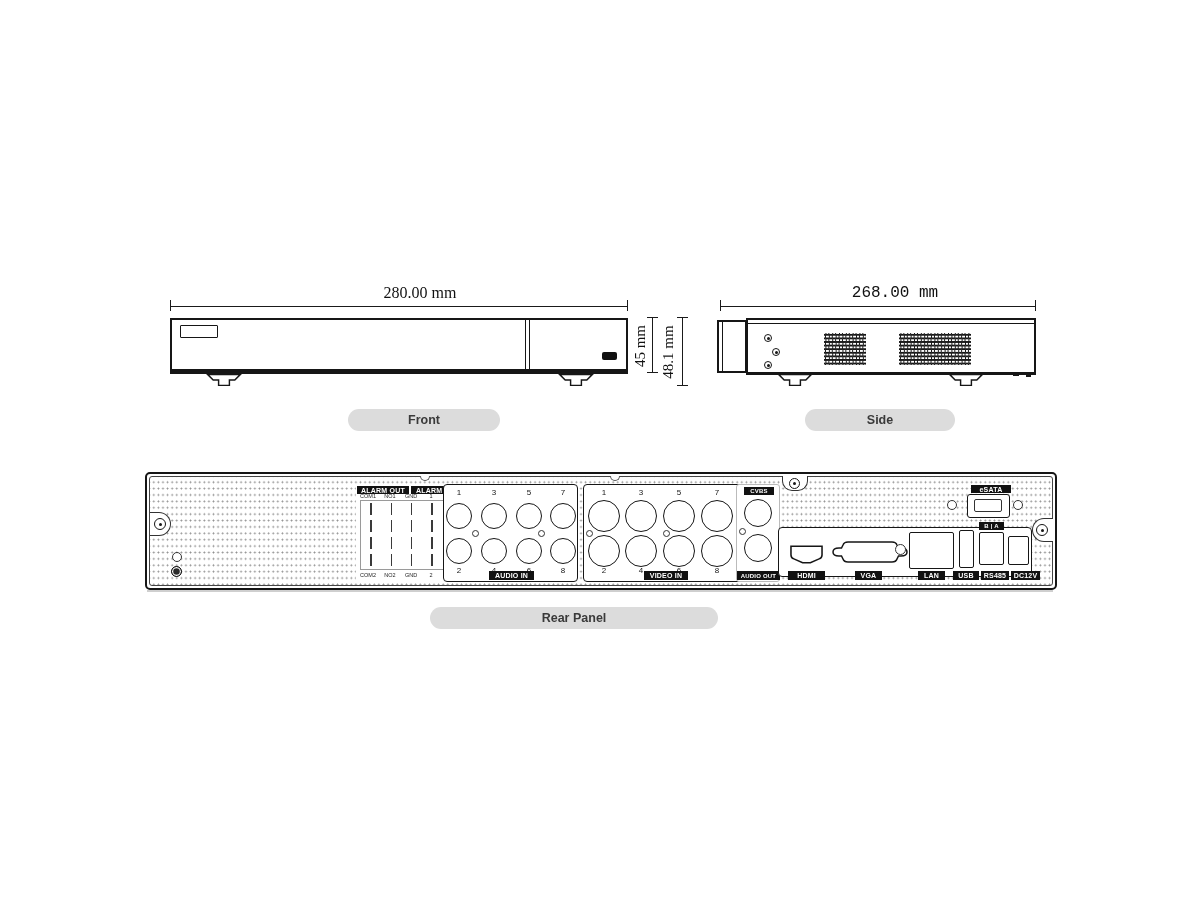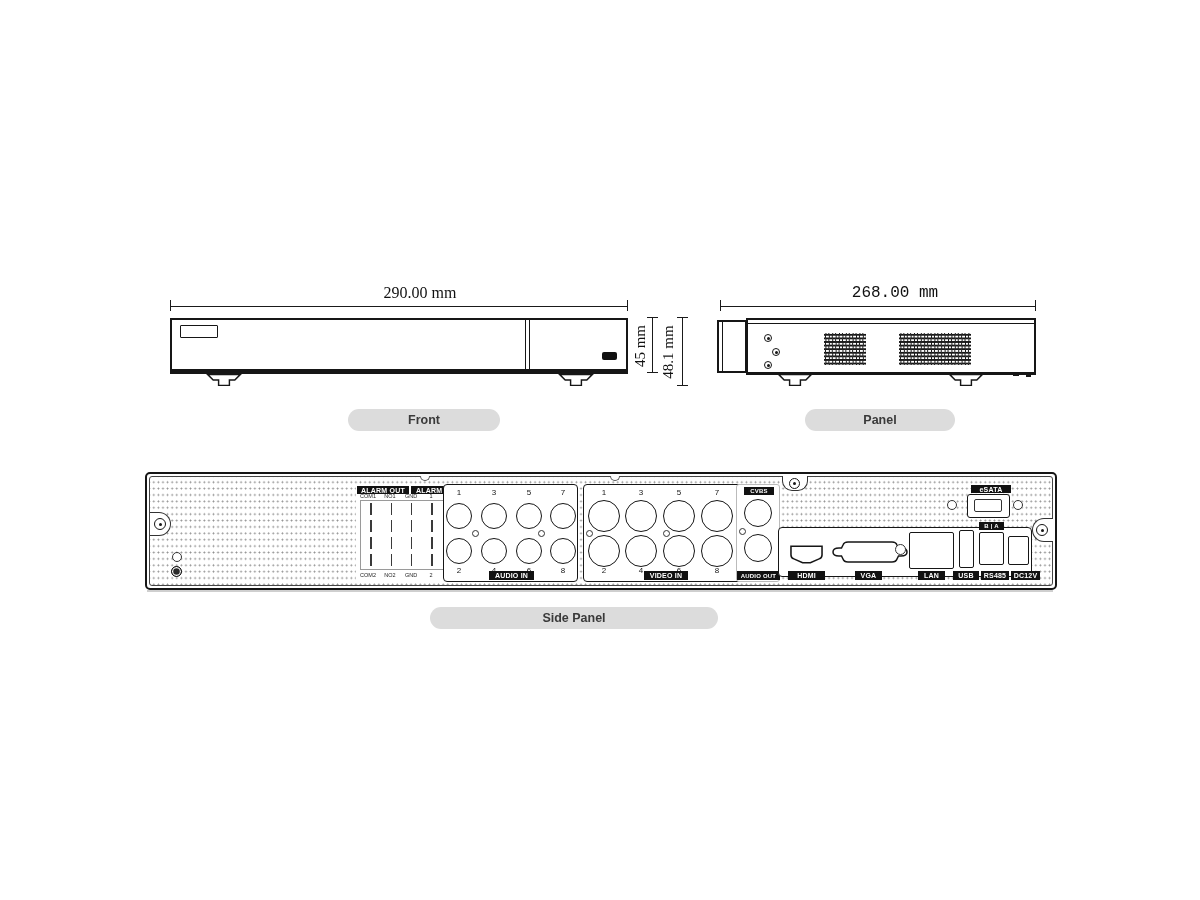--- a/index.html
+++ b/index.html
@@ -47,21 +47,21 @@
 
   <svg width="0" height="0" style="position:absolute" aria-hidden="true">
     <defs>
       <g id="foot">
           <path d="M2 1 H38 L32 7 H26 V13 H14 V7 H8 Z" fill="#fff" stroke="#161616" stroke-width="1.6"></path>
         </g>
     </defs>
   </svg>
 
   <div>
-    <div class="abs dimtext" style="left:305px;top:284px;width:230px;">290.00 mm</div>
+    <div class="abs dimtext" style="left:305px;top:284px;width:230px;">280.00 mm</div>
     <div class="abs dimline-h" style="left:170px;top:306px;width:458px;"></div>
     <div class="abs tick-v" style="left:170px;top:300px;"></div>
     <div class="abs tick-v" style="left:627px;top:300px;"></div>
 
     <svg class="abs" style="left:206px;top:373px;" width="36" height="14" viewBox="0 0 40 14">
         <use href="#foot"></use>
       </svg>
     <svg class="abs" style="left:558px;top:373px;" width="36" height="14" viewBox="0 0 40 14">
         <use href="#foot"></use>
       </svg>
@@ -109,21 +109,21 @@
       <div class="abs screw" style="left:16px;top:14px;width:8px;height:8px;"></div>
       <div class="abs screw" style="left:24px;top:28px;width:8px;height:8px;"></div>
       <div class="abs screw" style="left:16px;top:41px;width:8px;height:8px;"></div>
       <div class="abs vent" style="left:76px;top:13px;width:42px;height:32px;"></div>
       <div class="abs vent" style="left:151px;top:13px;width:72px;height:32px;"></div>
     </div>
     <div class="abs" style="left:1013px;top:372px;width:6px;height:4px;background:#161616;"></div>
     <div class="abs" style="left:1026px;top:372px;width:5px;height:5px;background:#161616;"></div>
 
     <div class="abs pill" style="left:805px;top:409px;width:150px;height:22px;">
-      <span>Panel</span>
+      <span>Side</span>
     </div>
   </div>
 
   <div>
     <div class="abs" style="left:147px;top:590px;width:906px;height:2px;background:#cfcfcf;"></div>
     <div class="abs" style="left:145px;top:472px;width:912px;height:118px;border:2.2px solid #161616;border-radius:5px;background:#fff;"></div>
     <div class="abs perf" style="left:149px;top:476px;width:904px;height:110px;border:1px solid #444;border-radius:3px;"></div>
 
     <div class="abs" style="left:420px;top:476px;width:10px;height:5px;background:#fff;border:1px solid #555;border-top:none;border-radius:0 0 10px 10px;"></div>
     <div class="abs" style="left:610px;top:476px;width:10px;height:5px;background:#fff;border:1px solid #555;border-top:none;border-radius:0 0 10px 10px;"></div>
@@ -231,17 +231,17 @@
       <div class="abs" style="left:229px;top:8px;width:21px;height:29px;border:1.6px solid #161616;border-radius:2px;"></div>
       <div class="abs chip" style="left:9px;top:43px;width:37px;height:9px;">HDMI</div>
       <div class="abs chip" style="left:76px;top:43px;width:27px;height:9px;">VGA</div>
       <div class="abs chip" style="left:139px;top:43px;width:27px;height:9px;">LAN</div>
       <div class="abs chip" style="left:174px;top:43px;width:26px;height:9px;">USB</div>
       <div class="abs chip" style="left:202px;top:43px;width:28px;height:9px;">RS485</div>
       <div class="abs chip" style="left:232px;top:43px;width:29px;height:9px;">DC12V</div>
     </div>
 
     <div class="abs pill" style="left:430px;top:607px;width:288px;height:22px;">
-      <span>Side Panel</span>
+      <span>Rear Panel</span>
     </div>
   </div>
 
 </div>
 
 </body></html>

